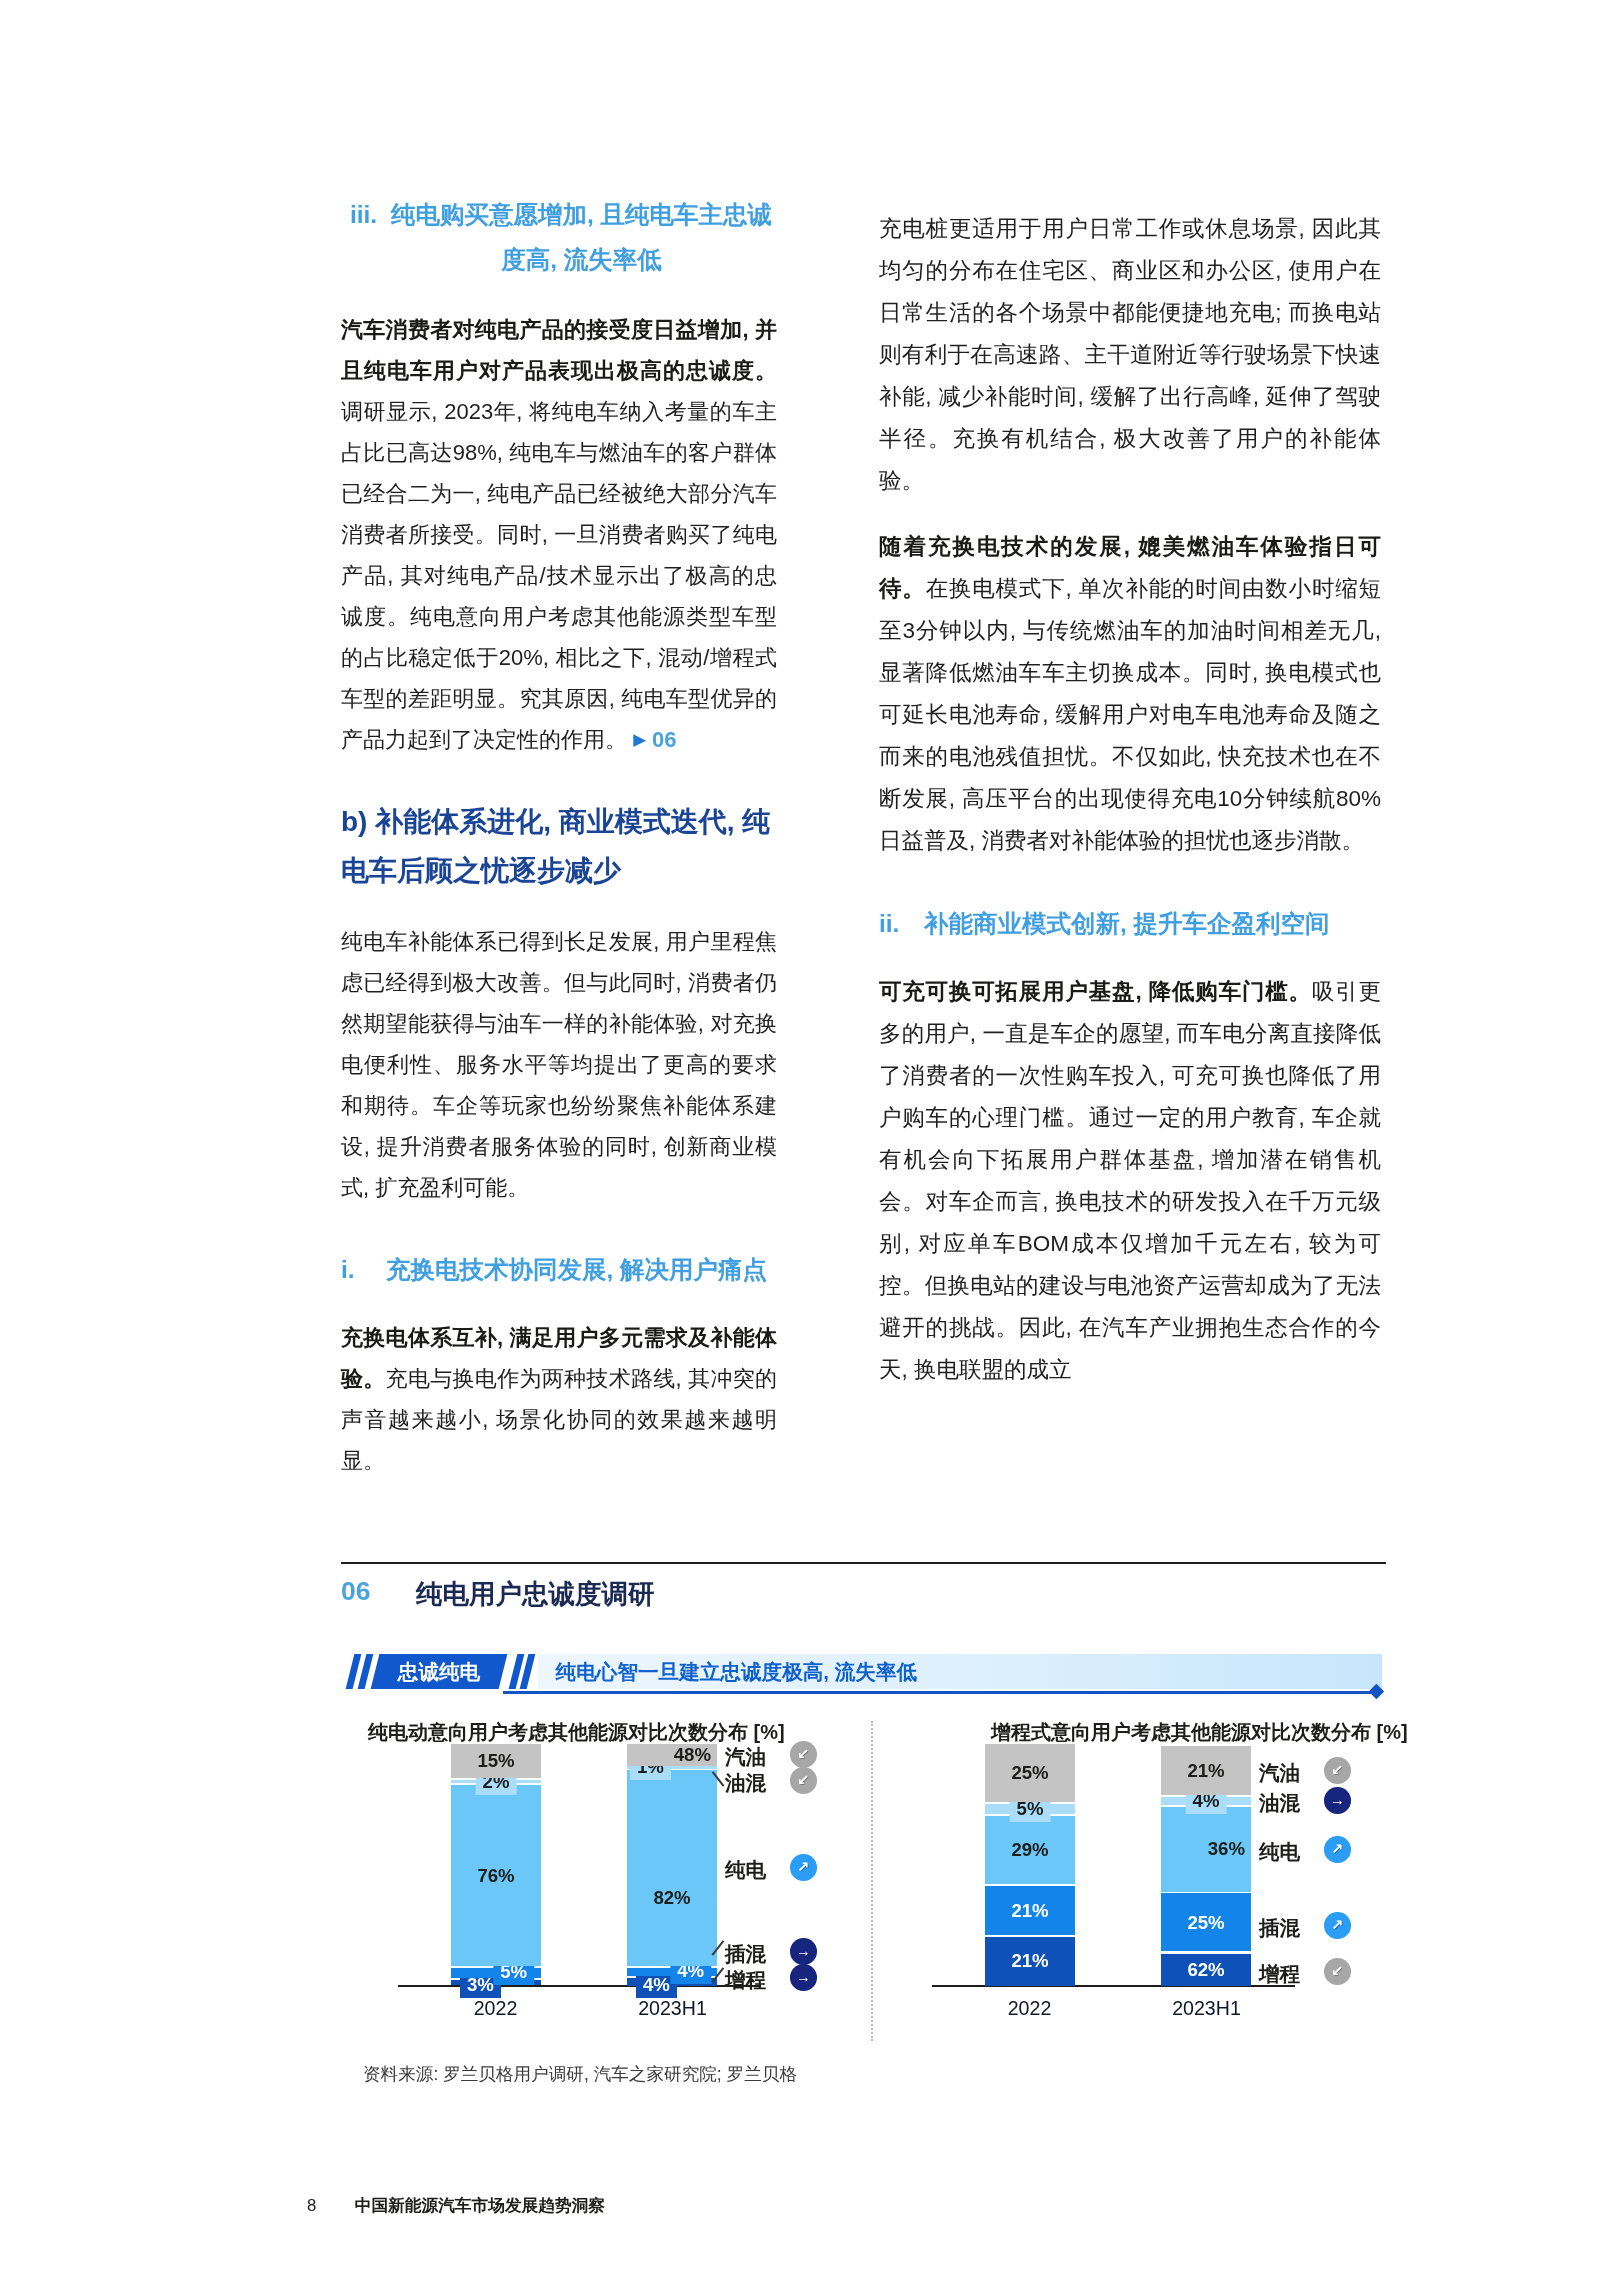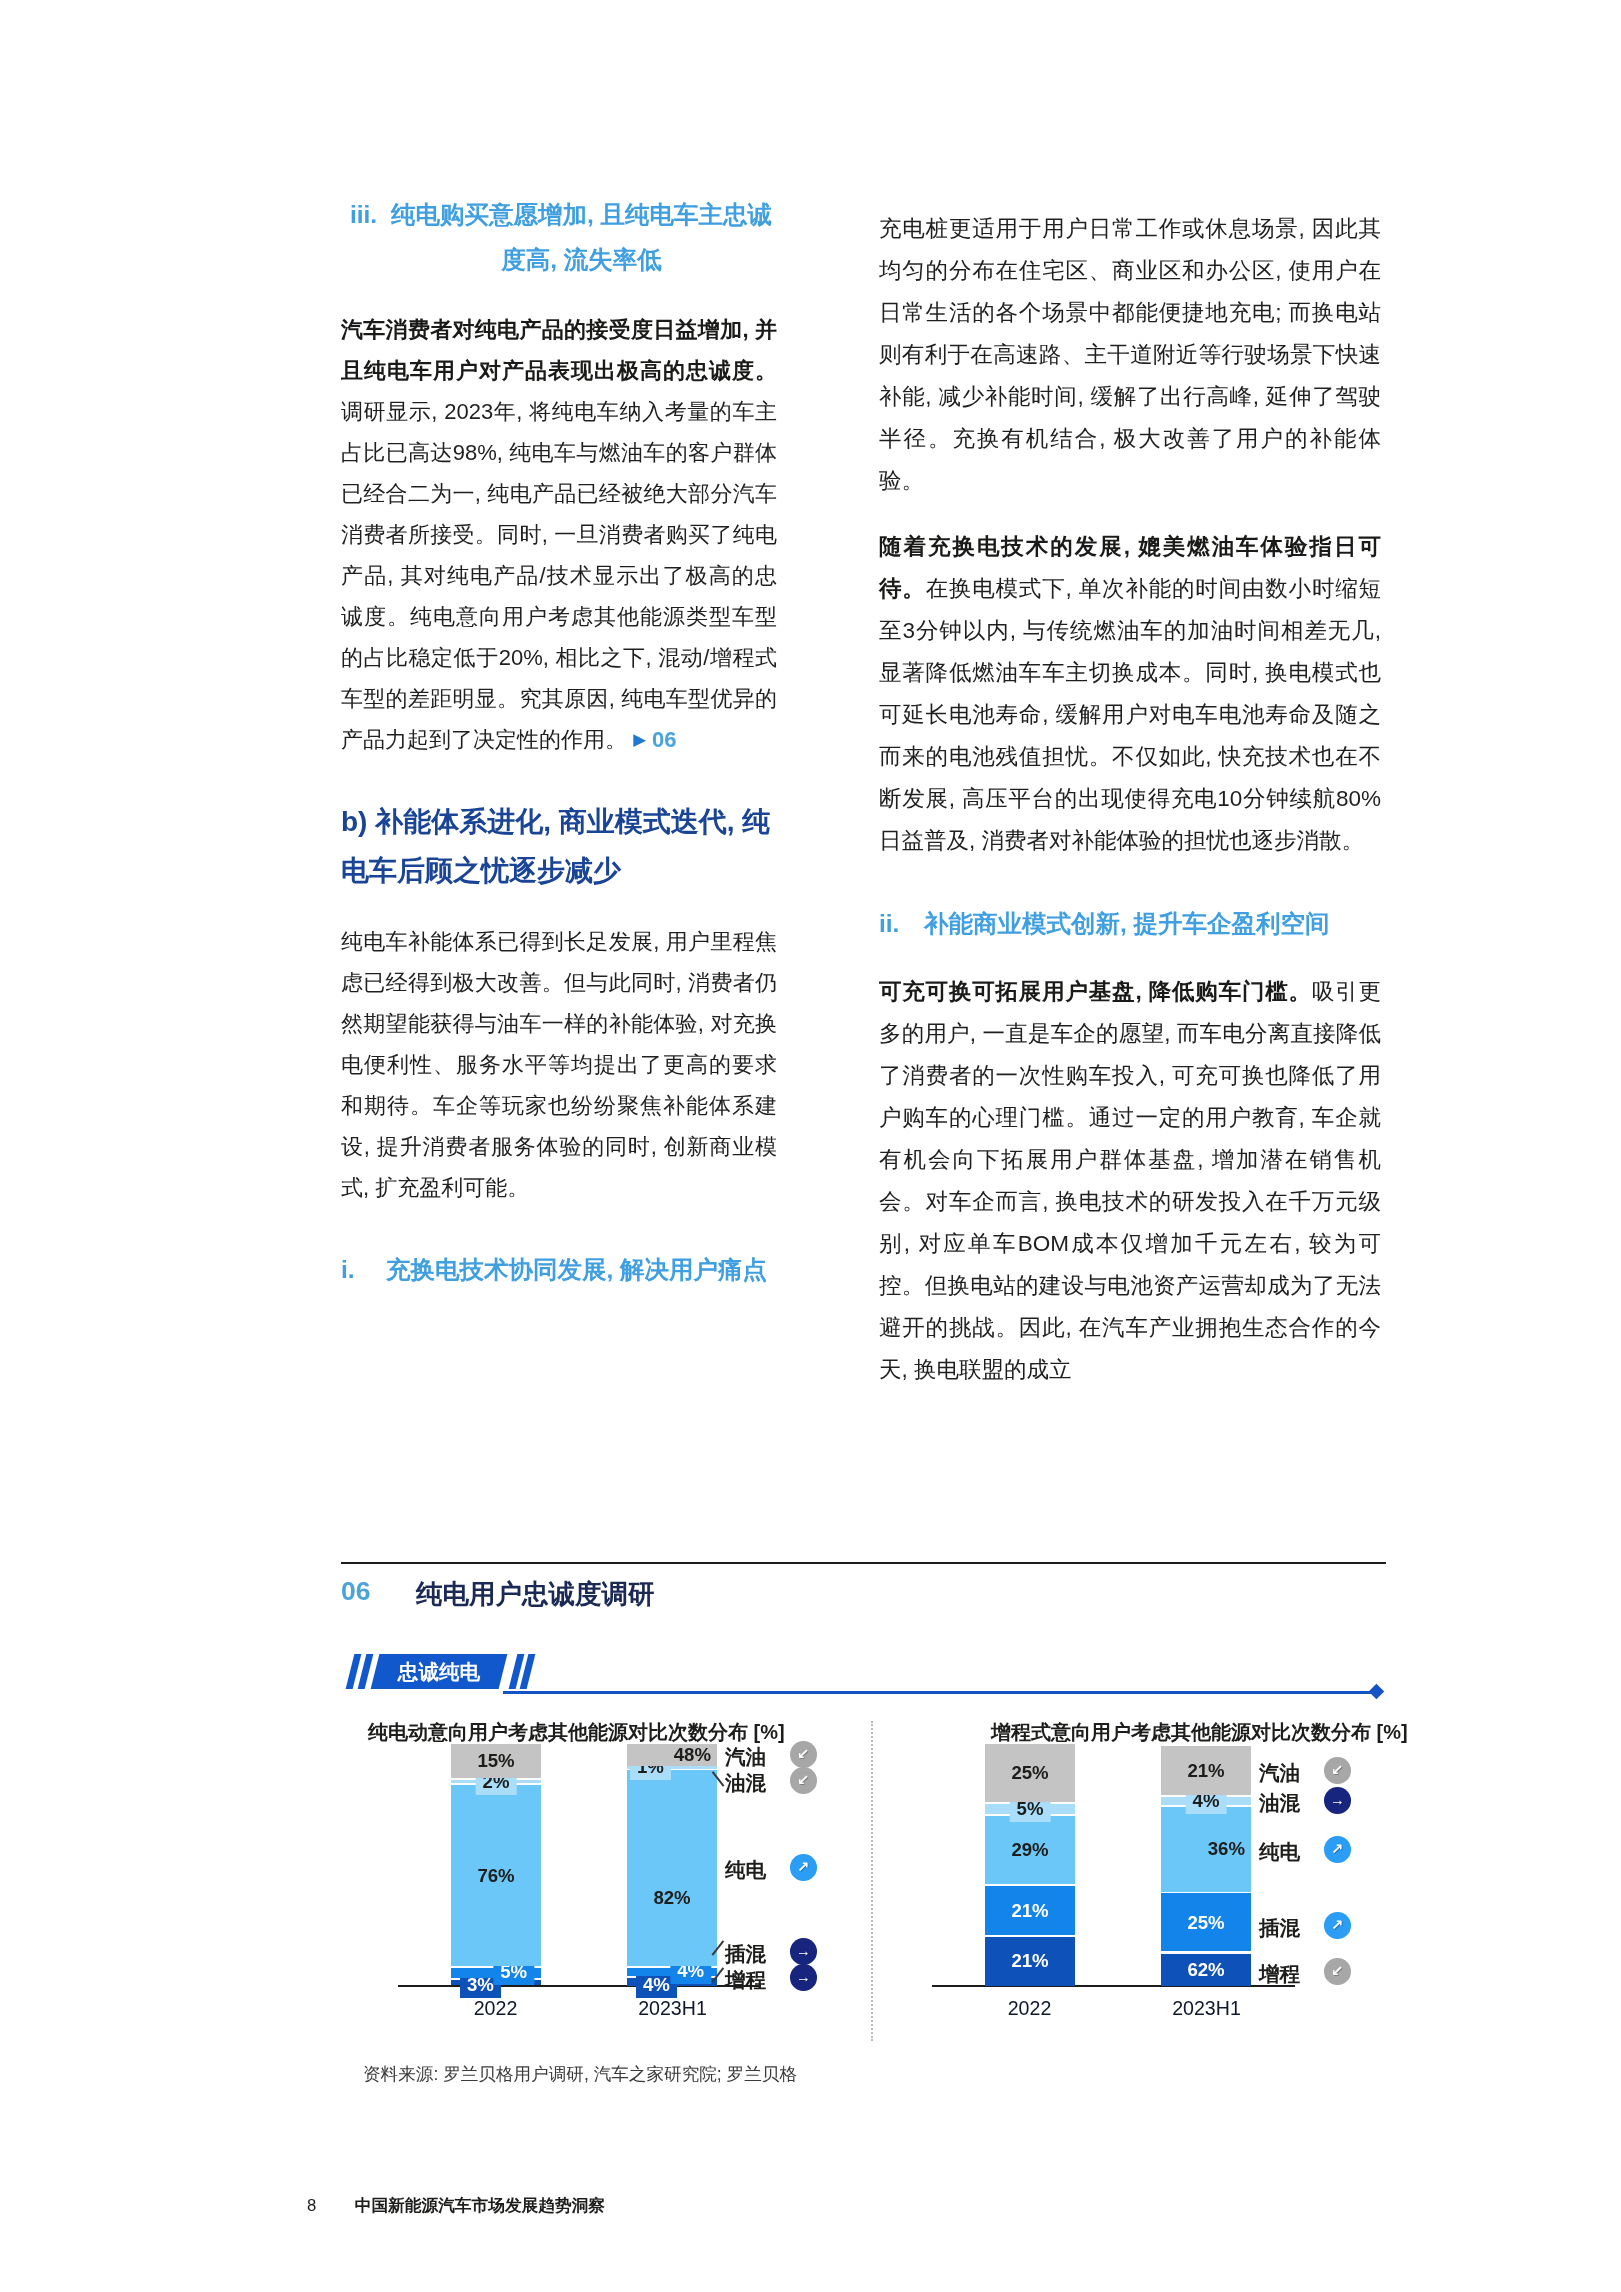--- a/index.html
+++ b/index.html
@@ -69,20 +69,21 @@
       <span class="mk">iii.</span>
       <span class="tx">纯电购买意愿增加, 且纯电车主忠诚度高, 流失率低</span>
     </div>
     <p><span class="b">汽车消费者对纯电产品的接受度日益增加, 并且纯电车用户对产品表现出极高的忠诚度。</span><span>调研显示, 2023年, 将纯电车纳入考量的车主占比已高达98%, 纯电车与燃油车的客户群体已经合二为一, 纯电产品已经被绝大部分汽车消费者所接受。同时, 一旦消费者购买了纯电产品, 其对纯电产品/技术显示出了极高的忠诚度。纯电意向用户考虑其他能源类型车型的占比稳定低于20%, 相比之下, 混动/增程式车型的差距明显。究其原因, 纯电车型优异的产品力起到了决定性的作用。</span> <span class="ref-arrow">▶</span> <span class="ref-num">06</span></p>
     <div class="h2-b">b) 补能体系进化, 商业模式迭代, 纯电车后顾之忧逐步减少</div>
     <p>纯电车补能体系已得到长足发展, 用户里程焦虑已经得到极大改善。但与此同时, 消费者仍然期望能获得与油车一样的补能体验, 对充换电便利性、服务水平等均提出了更高的要求和期待。车企等玩家也纷纷聚焦补能体系建设, 提升消费者服务体验的同时, 创新商业模式, 扩充盈利可能。</p>
     <div class="h3 h3-i">
       <span class="mk">i.</span>
       <span class="tx">充换电技术协同发展, 解决用户痛点</span>
     </div>
+    <p><span class="b">充换电体系互补, 满足用户多元需求及补能体验。</span><span>充电与换电作为两种技术路线, 其冲突的声音越来越小, 场景化协同的效果越来越明显。</span></p>
   </div>
 
   <div class="col col-right">
     <p>充电桩更适用于用户日常工作或休息场景, 因此其均匀的分布在住宅区、商业区和办公区, 使用户在日常生活的各个场景中都能便捷地充电; 而换电站则有利于在高速路、主干道附近等行驶场景下快速补能, 减少补能时间, 缓解了出行高峰, 延伸了驾驶半径。充换有机结合, 极大改善了用户的补能体验。</p>
     <p><span class="b">随着充换电技术的发展, 媲美燃油车体验指日可待。</span><span>在换电模式下, 单次补能的时间由数小时缩短至3分钟以内, 与传统燃油车的加油时间相差无几, 显著降低燃油车车主切换成本。同时, 换电模式也可延长电池寿命, 缓解用户对电车电池寿命及随之而来的电池残值担忧。不仅如此, 快充技术也在不断发展, 高压平台的出现使得充电10分钟续航80%日益普及, 消费者对补能体验的担忧也逐步消散。</span></p>
     <div class="h3 h3-ii">
       <span class="mk">ii.</span>
       <span class="tx">补能商业模式创新, 提升车企盈利空间</span>
     </div>
     <p><span class="b">可充可换可拓展用户基盘, 降低购车门槛。</span><span>吸引更多的用户, 一直是车企的愿望, 而车电分离直接降低了消费者的一次性购车投入, 可充可换也降低了用户购车的心理门槛。通过一定的用户教育, 车企就有机会向下拓展用户群体基盘, 增加潜在销售机会。对车企而言, 换电技术的研发投入在千万元级别, 对应单车BOM成本仅增加千元左右, 较为可控。但换电站的建设与电池资产运营却成为了无法避开的挑战。因此, 在汽车产业拥抱生态合作的今天, 换电联盟的成立</span></p>
@@ -92,20 +93,23 @@
   <div class="fig-num">06</div>
   <div class="fig-title">纯电用户忠诚度调研</div>
 
   <div class="banner-slash" style="left:350px"></div>
   <div class="banner-slash" style="left:362px"></div>
   <div class="banner-tag">
       <span>忠诚纯电</span>
     </div>
   <div class="banner-slash" style="left:513px"></div>
   <div class="banner-slash" style="left:524px"></div>
+  <div class="banner-strip">
+      <span>纯电心智一旦建立忠诚度极高, 流失率低</span>
+    </div>
   <div class="banner-line"></div>
   <div class="banner-diamond"></div>
 
   <div class="chart-subtitle cs-left">纯电动意向用户考虑其他能源对比次数分布 [%]</div>
   <div class="chart-subtitle cs-right">增程式意向用户考虑其他能源对比次数分布 [%]</div>
   <div class="chart-divider"></div>
 
   <div class="chart-box cb-left">
       <div class="axis" style="left: 57px; top: 272px; width: 363px;"></div>
       <div class="seg" style="left: 110px; top: 267px; width: 90px; height: 5.3px; background: rgb(14, 81, 184);"></div>

